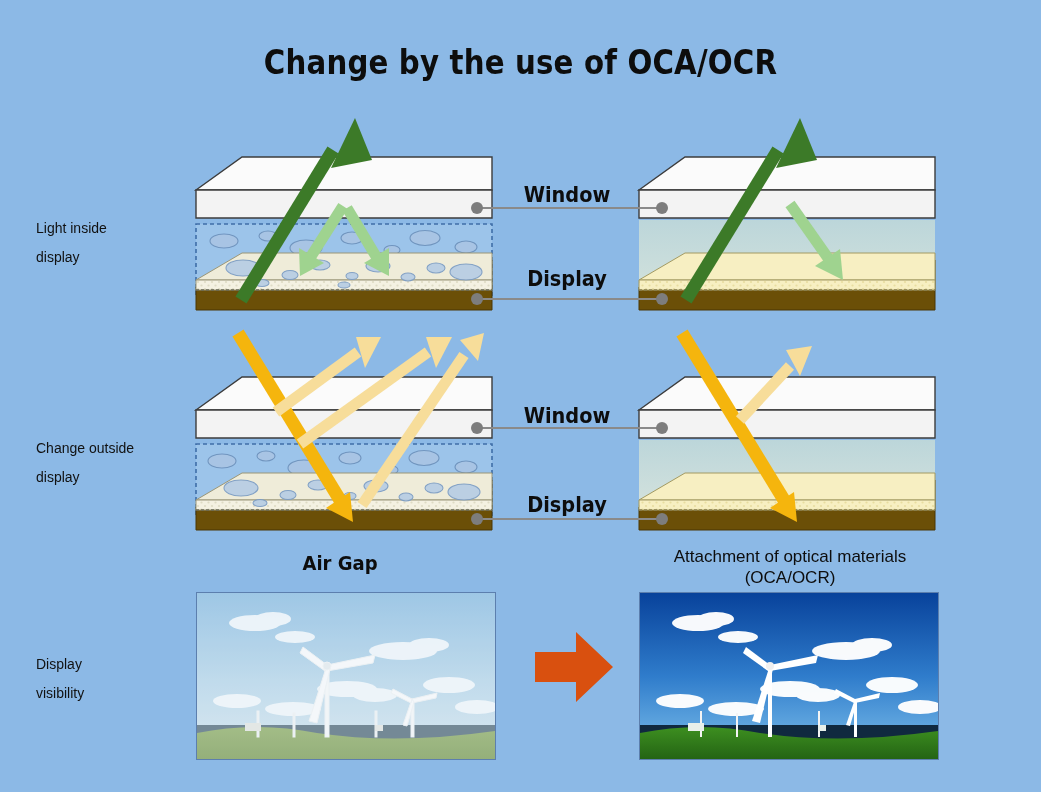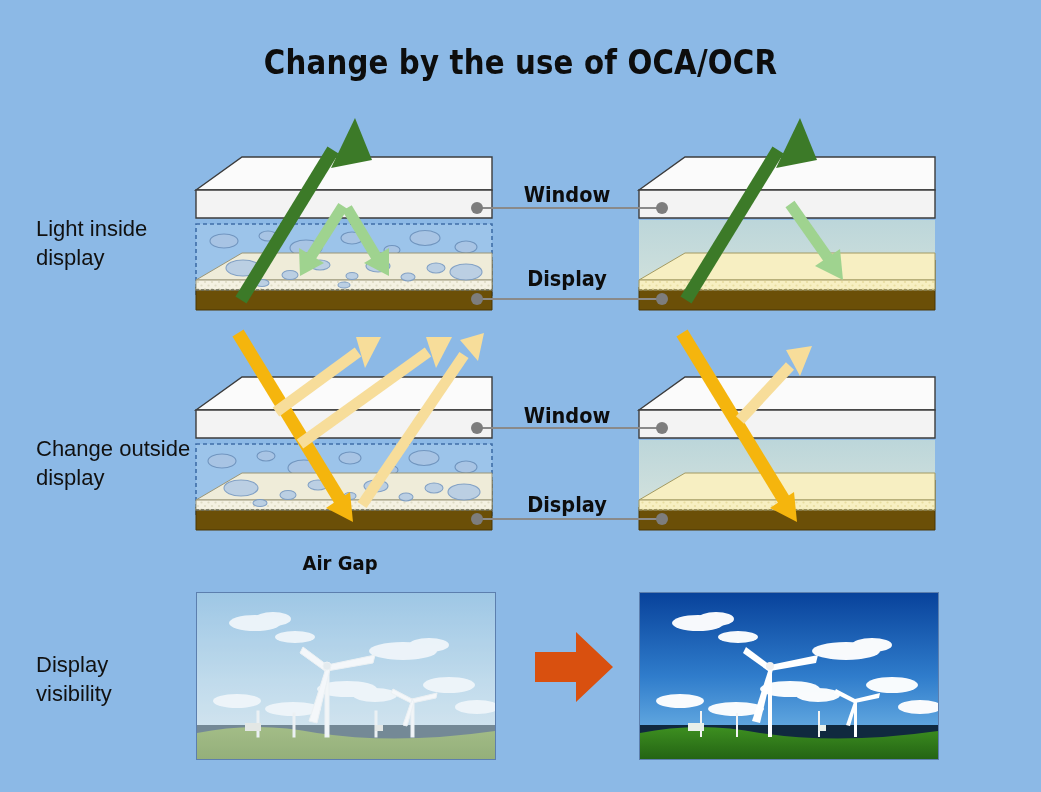--- a/index.html
+++ b/index.html
@@ -27,21 +27,21 @@
     text-align: center;
     font-family: "DejaVu Sans", sans-serif;
     font-weight: bold;
     font-size: 34px;
     letter-spacing: 0.2px;
     color: #0d0d0d;
     transform: scaleX(0.86);
   }
   .row-label {
     position: absolute;
-    font-size: 22px;
+    font-size: 14px;
     line-height: 29px;
     color: #111;
     font-weight: 400;
     white-space: pre-line;
   }
   #label-inside  { left: 36px; top: 214px; }
   #label-outside { left: 36px; top: 434px; }
   #label-vis     { left: 36px; top: 650px; }
 
   .center-label {
@@ -99,20 +99,22 @@
 display</div>
   <div class="row-label" id="label-vis">Display
 visibility</div>
 
   <div class="center-label" id="cl-window-1">Window</div>
   <div class="center-label" id="cl-display-1">Display</div>
   <div class="center-label" id="cl-window-2">Window</div>
   <div class="center-label" id="cl-display-2">Display</div>
 
   <div class="caption" id="cap-airgap">Air Gap</div>
+  <div class="caption" id="cap-oca">Attachment of optical materials
+(OCA/OCR)</div>
 
   <svg width="1041" height="792" style="position:absolute;left:0;top:0;pointer-events:none">
     <defs>
 
       <pattern id="dotsLeft" width="7" height="7" patternUnits="userSpaceOnUse">
         <rect width="7" height="7" fill="#f4f1e2"></rect>
         <circle cx="2" cy="2" r="1.1" fill="#dedbc4"></circle>
         <circle cx="5.5" cy="5.5" r="1.1" fill="#dedbc4"></circle>
       </pattern>
       <pattern id="dotsRight" width="7" height="7" patternUnits="userSpaceOnUse">

